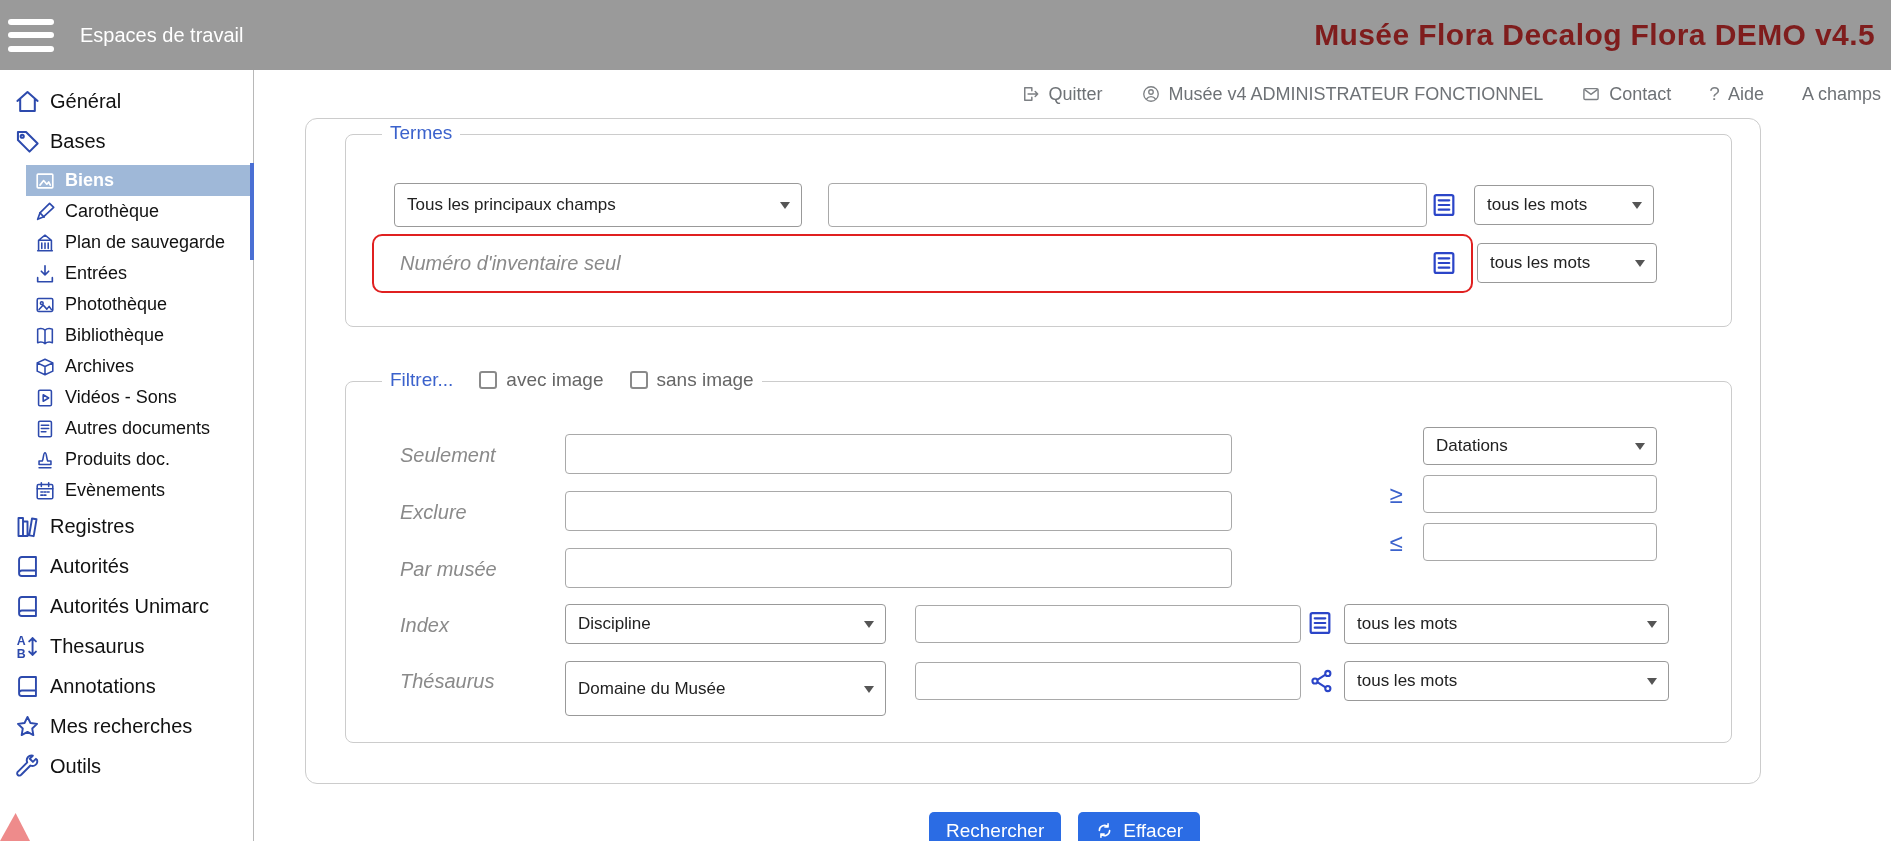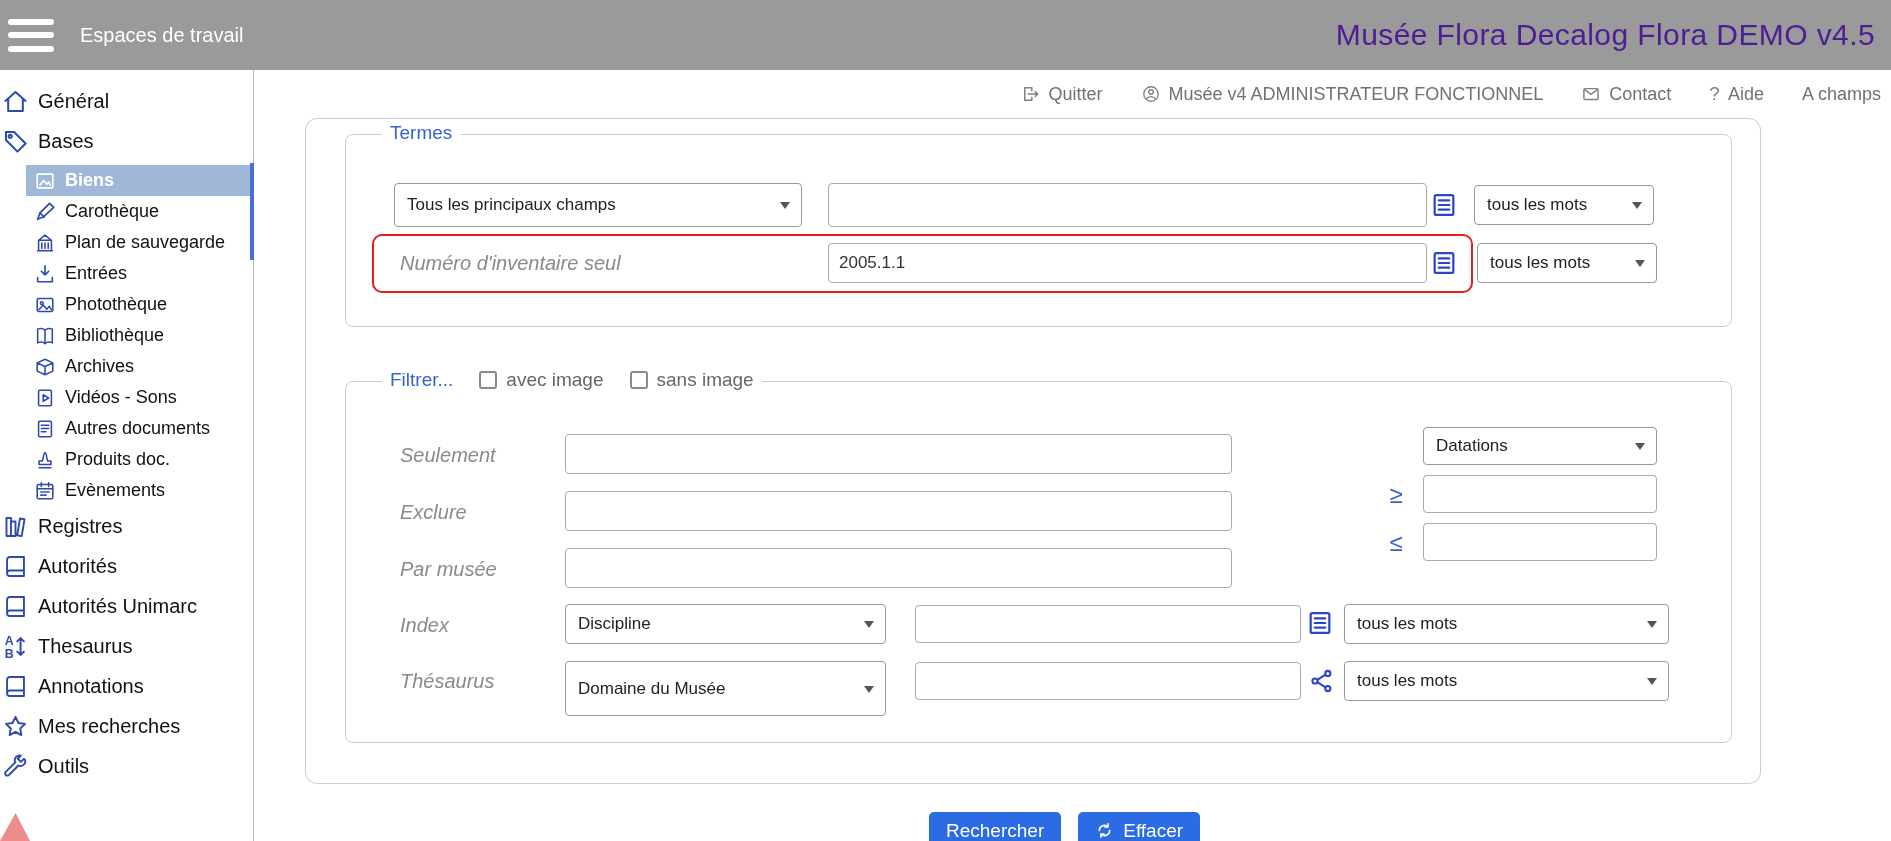--- a/index.html
+++ b/index.html
@@ -10,34 +10,34 @@
   body{margin:0;width:1891px;height:841px;overflow:hidden;position:relative;
        background:#fff;font-family:"Liberation Sans",sans-serif;color:#111}
 
   
   .header{position:absolute;top:0;left:0;width:1891px;height:70px;background:var(--header-gray);
           display:flex;align-items:center}
   .burger{width:46px;height:33px;margin-left:8px;display:flex;flex-direction:column;
           justify-content:space-between;cursor:pointer}
   .burger span{display:block;height:6px;background:#fff;border-radius:3px}
   .workspace{color:#fff;font-size:20px;margin-left:26px}
-  .app-title{margin-left:auto;margin-right:16px;color:#4c1d95;font-size:30px;font-weight:normal;letter-spacing:.4px}
+  .app-title{margin-left:auto;margin-right:16px;color:#7f1d1d;font-size:30px;font-weight:bold;letter-spacing:.4px}
 
   
   .utilbar{position:absolute;top:70px;left:253px;right:0;height:48px;display:flex;align-items:center;
            justify-content:flex-end;gap:38px;padding-right:10px;color:#6e7276;font-size:18px}
   .util-item{display:flex;align-items:center;gap:8px;cursor:pointer;white-space:nowrap}
   .uicon{width:20px;height:20px;color:#7d8084;display:inline-flex}
   .uicon svg{width:100%;height:100%}
   .qmark{font-size:19px;color:#7d8084}
 
   
   .sidebar{position:absolute;top:70px;left:0;width:253px;bottom:0;background:#fff;padding-top:11px}
   .side-item{display:flex;align-items:center;cursor:pointer}
-  .lvl0{height:40px;padding-left:2px;font-size:20px}
+  .lvl0{height:40px;padding-left:14px;font-size:20px}
   .lvl0 .sicon{width:27px;height:27px;margin-right:9px}
   .lvl1{height:31px;padding-left:34px;font-size:18px}
   .lvl1 .sicon{width:22px;height:22px;margin-right:9px}
   .sub-first{margin-top:4px}
   .sicon{color:var(--icon-blue);display:inline-flex;align-items:center;justify-content:center;flex:none}
   .sicon svg{width:100%;height:100%}
   .selected{background:var(--selected-bg);color:#fff;font-weight:bold;margin-left:26px;
             padding-left:8px;width:227px}
   .selected .sicon{color:#fff}
   .side-divider{position:absolute;top:70px;left:253px;width:1px;bottom:0;background:#b8b8b8}
@@ -340,21 +340,20 @@
           <path d="M7.5 8h9M7.5 12h9M7.5 16h9"></path>
         </svg>
       </span>
     <div class="sel" style="left:1128px;top:50px;width:180px;height:40px">
       <span>tous les mots</span>
       <span class="arrow"></span>
     </div>
 
     <div class="redbox"></div>
     <div class="rowlabel" style="left:54px;top:117px">Numéro d'inventaire seul</div>
-    <input class="tinput" style="left: 482px; top: 108px; width: 599px; height: 40px;" value="2005.1.1">
     <span class="picker" style="left:1084px;top:114px">
         <svg viewBox="0 0 24 24" fill="none" stroke="currentColor" stroke-width="1.9" stroke-linecap="round">
           <rect x="4" y="3.5" width="16" height="17" rx="1.5"></rect>
           <path d="M7.5 8h9M7.5 12h9M7.5 16h9"></path>
         </svg>
       </span>
     <div class="sel" style="left:1131px;top:108px;width:180px;height:40px">
       <span>tous les mots</span>
       <span class="arrow"></span>
     </div>

